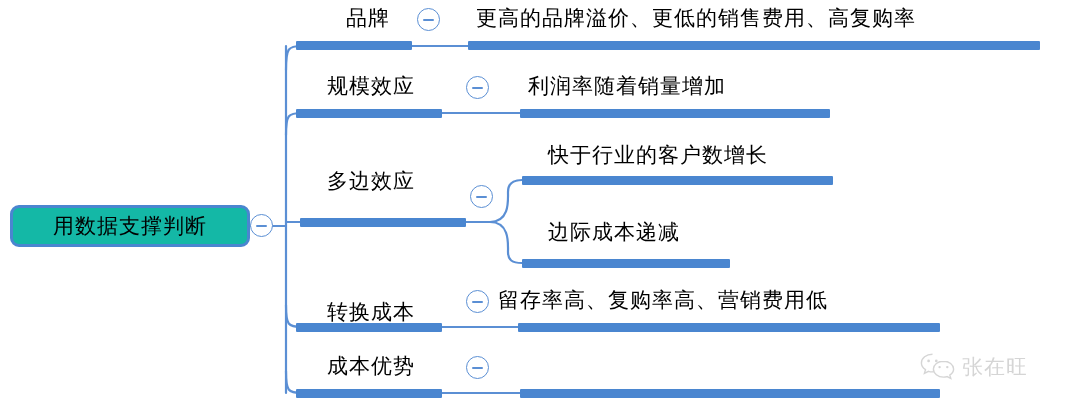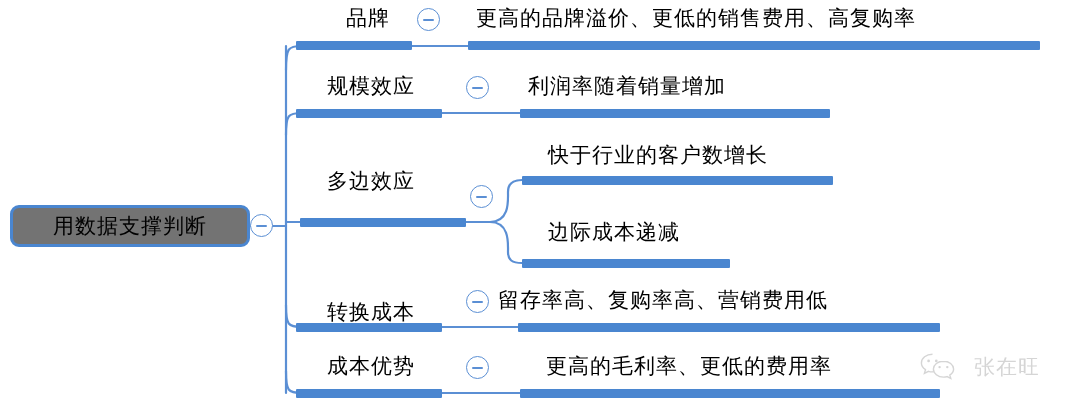--- a/index.html
+++ b/index.html
@@ -22,21 +22,21 @@
     width: 1080px;
     height: 420px;
   }
   
   .root-node {
     position: absolute;
     box-sizing: border-box;
     display: flex;
     align-items: center;
     justify-content: center;
-    background: #737373;
+    background: #14b8a6;
     border: 3px solid #4a86d0;
     border-radius: 9px;
   }
   .root-label {
     font-size: 21px;
     color: #000000;
     letter-spacing: 1px;
     white-space: nowrap;
   }
   
@@ -71,21 +71,21 @@
     height: 2px;
     margin-top: -1px;
     background: #5b8fd4;
     border-radius: 1px;
   }
   
   .watermark {
     position: absolute;
     display: flex;
     align-items: center;
-    gap: 18px;
+    gap: 6px;
     opacity: 0.55;
   }
   .watermark-text {
     font-size: 21px;
     color: #b3b3b3;
     letter-spacing: 1px;
     white-space: nowrap;
   }
 </style>
 </head>
@@ -152,21 +152,20 @@
 
   <div class="node-label branch-label" style="left:327px; top:290px;margin-top:12px;">转换成本</div>
   <div class="bar" style="left:296px; top:323px; width:146px; height:9px;"></div>
   <div class="toggle" style="left:466px; top:290px; width:23px; height:23px;"></div>
   <div class="node-label leaf-label" style="left:498px; top:290px;">留存率高、复购率高、营销费用低</div>
   <div class="bar" style="left:518px; top:323px; width:422px; height:9px;"></div>
 
   <div class="node-label branch-label" style="left:327px; top:356px;">成本优势</div>
   <div class="bar" style="left:296px; top:389px; width:146px; height:9px;"></div>
   <div class="toggle" style="left:466px; top:356px; width:23px; height:23px;"></div>
-  <div class="node-label leaf-label" style="left:546px; top:356px;">更高的毛利率、更低的费用率</div>
   <div class="bar" style="left:520px; top:389px; width:420px; height:9px;"></div>
 
   <div class="watermark" style="left:920px; top:352px;">
     <svg width="36" height="30" viewBox="0 0 36 30" xmlns="http://www.w3.org/2000/svg">
       <g fill="none" stroke="#b3b3b3" stroke-width="1.4">
         <path d="M12.5 2.2 C6.2 2.2 1.4 6.2 1.4 11 C1.4 13.7 3 16.1 5.5 17.7 L4.4 21.3 L8.5 19.3
                  C9.8 19.7 11.1 19.9 12.5 19.9 C12.9 19.9 13.3 19.9 13.7 19.8"></path>
         <path d="M23.5 9.2 C17.9 9.2 13.4 12.8 13.4 17.1 C13.4 21.5 17.9 25.1 23.5 25.1
                  C24.7 25.1 25.9 24.9 27 24.6 L30.8 26.4 L29.8 23.1 C32.1 21.7 33.6 19.6 33.6 17.1
                  C33.6 12.8 29.1 9.2 23.5 9.2 Z"></path>

